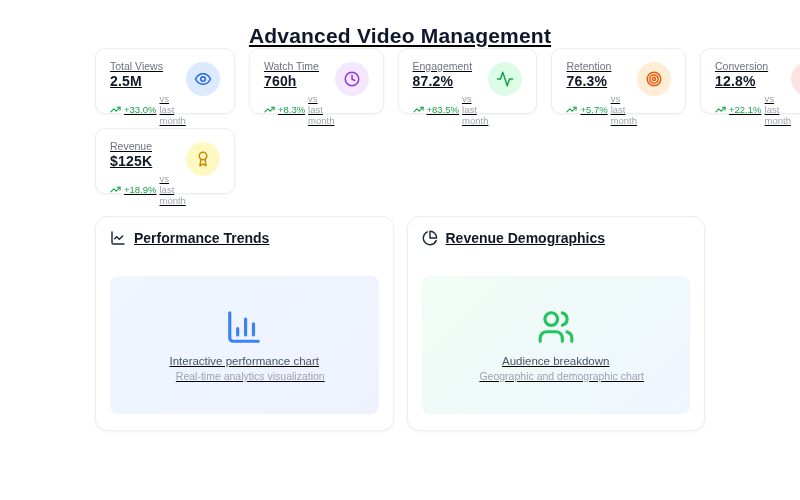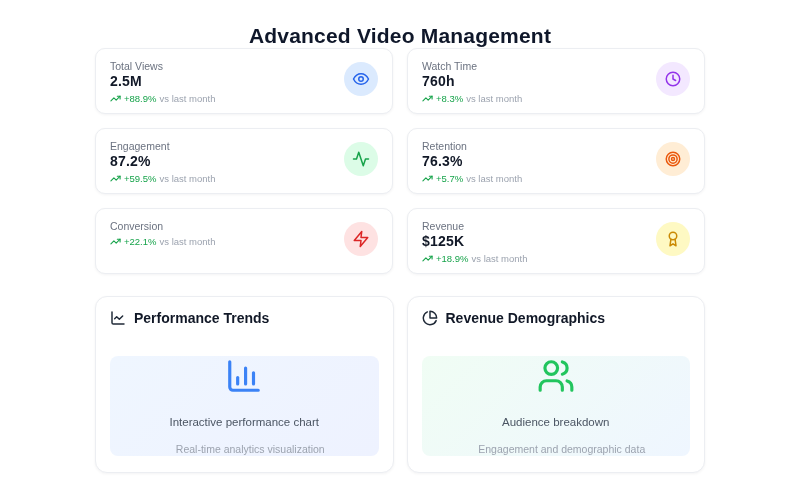--- a/index.html
+++ b/index.html
@@ -1,30 +1,30 @@
 <!DOCTYPE html>
 <html><head>
 <meta charset="utf-8">
 <style>
   * { margin:0; padding:0; box-sizing:border-box; }
   html,body { width:800px; height:500px; background:#ffffff; overflow:hidden;
     font-family:"Liberation Sans", sans-serif; -webkit-font-smoothing:antialiased; }
-  .page { padding-top:24px; }
+  .page { padding-top:24px;text-decoration:underline; }
 
   
   .header { text-align:center; }
   .title { font-size:21px; font-weight:700; color:#0f172a; letter-spacing:.2px; }
   .subtitle { font-size:11px; color:#4b5563; margin-top:7px; }
 
   
   .content { width:610px; margin:0 auto; }
   .section-title { font-size:13px; font-weight:700; color:#111827; margin:24px 0 14px; }
 
   
-  .stats-grid { display:grid; grid-template-columns:repeat(2,1fr); gap:14px; }
+  .stats-grid { display:grid; grid-template-columns:repeat(5,1fr); gap:14px; }
   .stat-card { background:#fff; border:1px solid #eceef2; border-radius:10px;
     box-shadow:0 1px 3px rgba(15,23,42,.05); padding:11px 14px; height:66px;
     display:flex; justify-content:space-between; align-items:flex-start; }
   .stat-label { font-size:10.5px; color:#6b7280; }
   .stat-value { font-size:14px; font-weight:700; color:#111827; margin-top:1px; letter-spacing:.2px; }
   .stat-trend { display:flex; align-items:center; gap:3px; margin-top:4px; font-size:9.5px; }
   .trend-pct { color:#16a34a; }
   .trend-suffix { color:#9ca3af; }
   .trend-arrow { color:#16a34a; display:flex; }
   .icon-circle { width:34px; height:34px; border-radius:50%; flex:0 0 auto;
@@ -36,22 +36,22 @@
   .ic-red    { background:#fee2e2; color:#dc2626; }
   .ic-yellow { background:#fef9c3; color:#ca8a04; }
 
   
   .panels-grid { display:grid; grid-template-columns:1fr 1fr; gap:13px; margin-top:22px; }
   .panel { background:#fff; border:1px solid #eceef2; border-radius:12px;
     box-shadow:0 1px 3px rgba(15,23,42,.05); padding:13px 14px 16px; }
   .panel-header { display:flex; align-items:center; gap:8px; margin-bottom:30px; }
   .panel-title { font-size:14px; font-weight:700; color:#111827; }
   .panel-header .hicon { color:#1f2937; display:flex; }
-  .placeholder { height:100px; border-radius:8px; display:flex; flex-direction:column;
-    align-items:center; justify-content:center; text-align:center;gap:12px; }
+  .placeholder { height:138px; border-radius:8px; display:flex; flex-direction:column;
+    align-items:center; justify-content:center; text-align:center; }
   .ph-blue  { background:linear-gradient(135deg,#eff6ff 0%,#eef2ff 100%); }
   .ph-green { background:linear-gradient(135deg,#f0fdf4 0%,#eff6ff 100%); }
   .ph-icon-blue  { color:#3b82f6; display:flex; }
   .ph-icon-green { color:#22c55e; display:flex; }
   .ph-title { font-size:11.5px; color:#4b5563; margin-top:9px; }
   .ph-sub { font-size:10.5px; color:#9ca3af; margin-top:3px;margin-left:12px; }
 
   svg { display:block; }
 </style>
 </head>
@@ -71,21 +71,21 @@
         <div>
           <div class="stat-label">Total Views</div>
           <div class="stat-value">2.5M</div>
           <div class="stat-trend">
             <span class="trend-arrow">
                 <svg width="11" height="11" viewBox="0 0 24 24" fill="none" stroke="currentColor" stroke-width="2.4" stroke-linecap="round" stroke-linejoin="round">
                   <polyline points="22 7 13.5 15.5 8.5 10.5 2 17"></polyline>
                   <polyline points="16 7 22 7 22 13"></polyline>
                 </svg>
               </span>
-            <span class="trend-pct">+88.9%</span>
+            <span class="trend-pct">+33.0%</span>
             <span class="trend-suffix">vs last month</span>
           </div>
         </div>
         <div class="icon-circle ic-blue">
           <svg width="18" height="18" viewBox="0 0 24 24" fill="none" stroke="currentColor" stroke-width="2" stroke-linecap="round" stroke-linejoin="round">
               <path d="M2 12s3.5-7 10-7 10 7 10 7-3.5 7-10 7-10-7-10-7Z"></path>
               <circle cx="12" cy="12" r="3"></circle>
             </svg>
         </div>
       </div>
@@ -117,21 +117,21 @@
         <div>
           <div class="stat-label">Engagement</div>
           <div class="stat-value">87.2%</div>
           <div class="stat-trend">
             <span class="trend-arrow">
                 <svg width="11" height="11" viewBox="0 0 24 24" fill="none" stroke="currentColor" stroke-width="2.4" stroke-linecap="round" stroke-linejoin="round">
                   <polyline points="22 7 13.5 15.5 8.5 10.5 2 17"></polyline>
                   <polyline points="16 7 22 7 22 13"></polyline>
                 </svg>
               </span>
-            <span class="trend-pct">+59.5%</span>
+            <span class="trend-pct">+83.5%</span>
             <span class="trend-suffix">vs last month</span>
           </div>
         </div>
         <div class="icon-circle ic-green">
           <svg width="18" height="18" viewBox="0 0 24 24" fill="none" stroke="currentColor" stroke-width="2" stroke-linecap="round" stroke-linejoin="round">
               <path d="M22 12h-4l-3 9L9 3l-3 9H2"></path>
             </svg>
         </div>
       </div>
 
@@ -155,20 +155,21 @@
               <circle cx="12" cy="12" r="9"></circle>
               <circle cx="12" cy="12" r="5.5"></circle>
               <circle cx="12" cy="12" r="2"></circle>
             </svg>
         </div>
       </div>
 
       <div class="stat-card">
         <div>
           <div class="stat-label">Conversion</div>
+          <div class="stat-value">12.8%</div>
           <div class="stat-trend">
             <span class="trend-arrow">
                 <svg width="11" height="11" viewBox="0 0 24 24" fill="none" stroke="currentColor" stroke-width="2.4" stroke-linecap="round" stroke-linejoin="round">
                   <polyline points="22 7 13.5 15.5 8.5 10.5 2 17"></polyline>
                   <polyline points="16 7 22 7 22 13"></polyline>
                 </svg>
               </span>
             <span class="trend-pct">+22.1%</span>
             <span class="trend-suffix">vs last month</span>
           </div>
@@ -244,19 +245,19 @@
         <div class="placeholder ph-green">
           <span class="ph-icon-green">
             <svg width="38" height="38" viewBox="0 0 24 24" fill="none" stroke="currentColor" stroke-width="2" stroke-linecap="round" stroke-linejoin="round">
                 <path d="M16 21v-2a4 4 0 0 0-4-4H6a4 4 0 0 0-4 4v2"></path>
                 <circle cx="9" cy="7" r="4"></circle>
                 <path d="M22 21v-2a4 4 0 0 0-3-3.87"></path>
                 <path d="M16 3.13a4 4 0 0 1 0 7.75"></path>
               </svg>
           </span>
           <div class="ph-title">Audience breakdown</div>
-          <div class="ph-sub">Engagement and demographic data</div>
+          <div class="ph-sub">Geographic and demographic chart</div>
         </div>
       </div>
 
     </div>
   </div>
 </div>
 
 </body></html>

